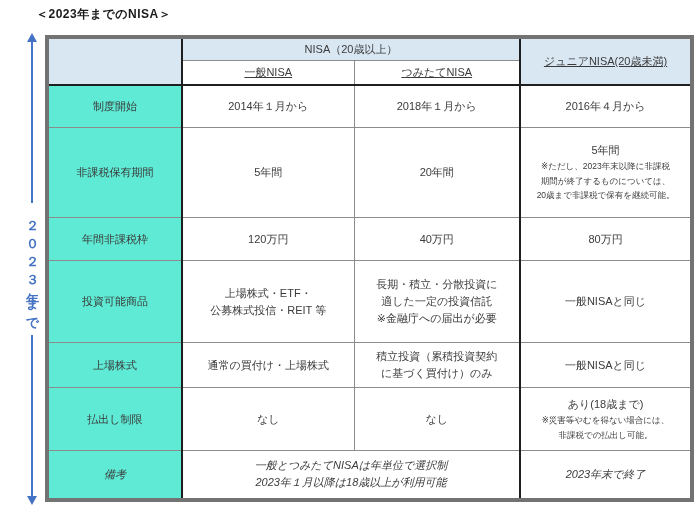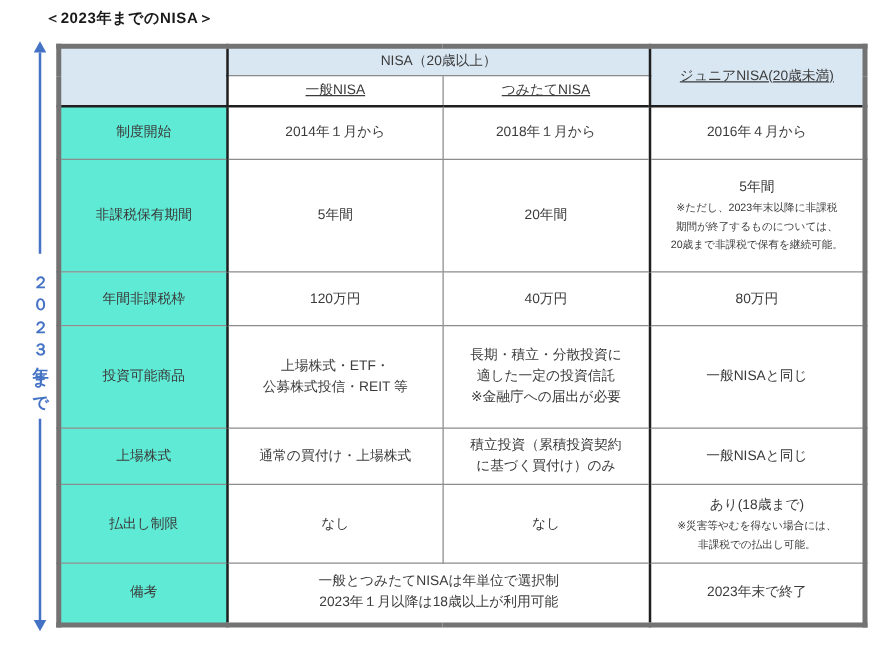--- a/index.html
+++ b/index.html
@@ -39,21 +39,21 @@
   }
   .hdr{background:#d9e7f3;}
   .lbl{background:#5eead4;border-right:2px solid #1f1f1f;}
   .corner{background:#d9e7f3;border-right:2px solid #1f1f1f;border-bottom:2px solid #1f1f1f;}
   .junior-col{border-left:2px solid #1f1f1f;}
   .hdr-bottom{border-bottom:2px solid #1f1f1f;text-decoration:underline;}
   .preline{white-space:pre-line;}
   .note{font-size:8.5px;line-height:1.7;white-space:pre-line;display:block;}
   tr.h1{height:23px;} tr.h2{height:24px;} tr.r1{height:43px;}
   tr.r2{height:90px;} tr.r3{height:43px;} tr.r4{height:82px;}
-  tr.r5{height:45px;} tr.r6{height:63px;} tr.r7{height:49px;}
+  tr.r5{height:45px;} tr.r6{height:63px;} tr.r7{height:49px;font-style:italic;}
 </style>
 </head>
 <body>
 
 <div class="page-title">＜2023年までのNISA＞</div>
 
 <div class="timeline">
   <div class="arrow-head-up"></div>
   <div class="arrow-line"></div>
   <div class="timeline-label">２０２３年まで</div>

